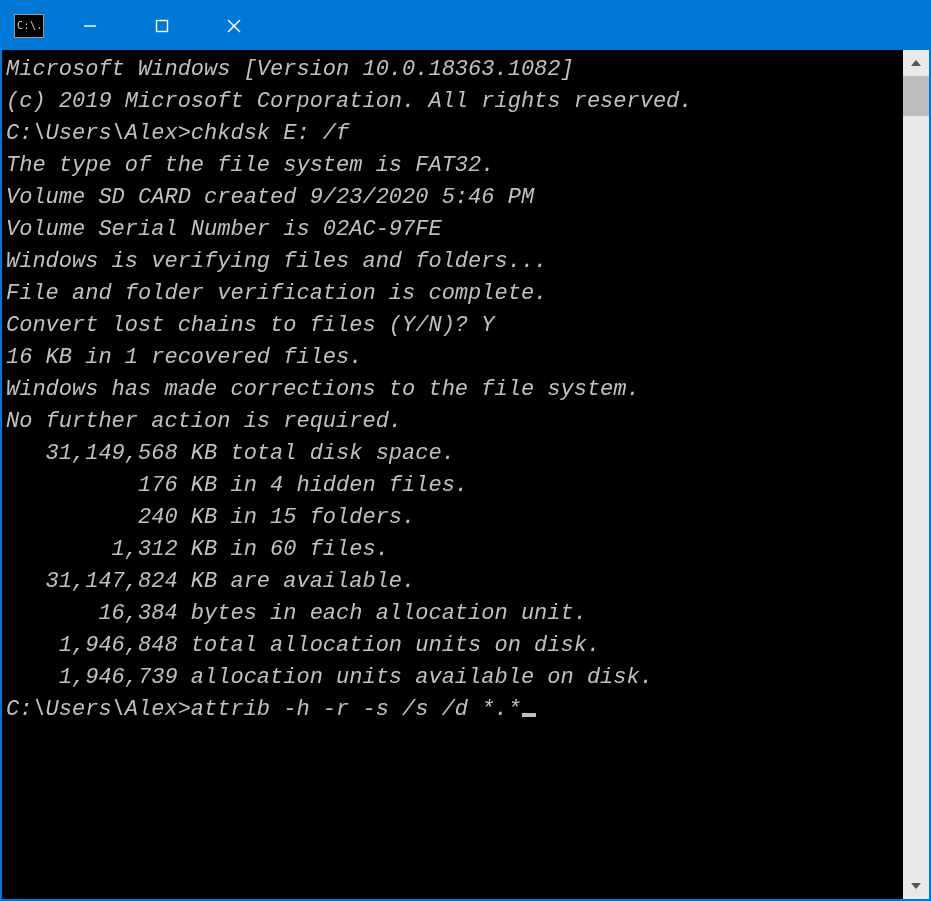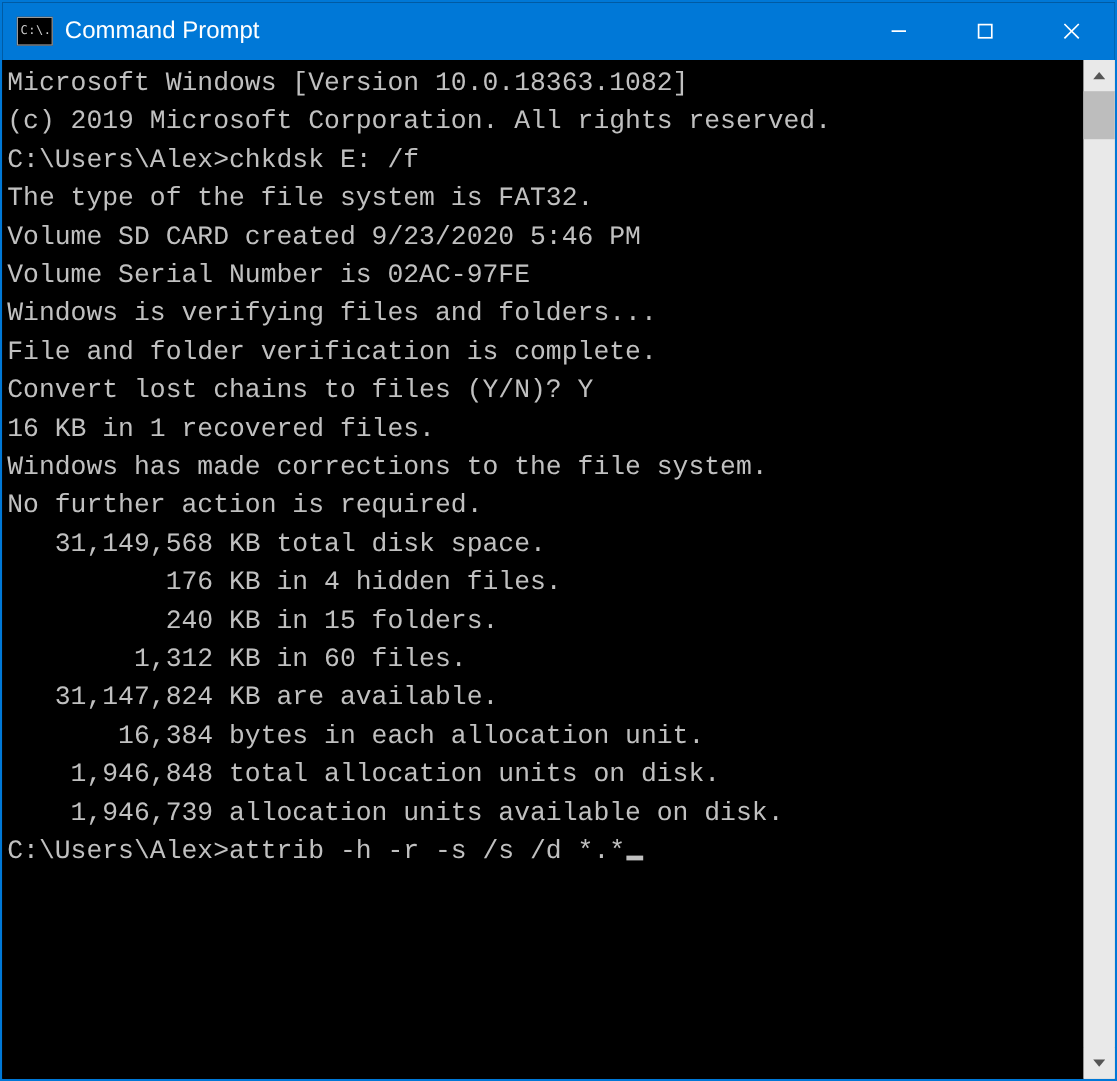--- a/index.html
+++ b/index.html
@@ -62,20 +62,21 @@
     align-items: center;
     justify-content: center;
     color: #fff;
   }
   .titlebar .ctrl-btn svg { stroke: #fff; fill: none; }
   .client-area {
     flex: 1;
     display: flex;
     background: #000;
     min-height: 0;
+    font-style: italic;
   }
   .terminal {
     flex: 1;
     background: #000;
     color: #c0c0c0;
     font-family: Consolas, "Courier New", monospace;
     font-size: 22px;
     line-height: 32px;
     padding: 4px 0 0 4px;
     white-space: pre;
@@ -121,21 +122,20 @@
   }
 </style>
 </head>
 <body>
 
 <div class="window">
   <div class="titlebar">
     <div class="app-icon-box">
       <span class="prompt-text">C:\.</span>
     </div>
-    <div class="title-text">Command Prompt</div>
     <div class="controls">
       <div class="ctrl-btn">
         <svg width="16" height="16" viewBox="0 0 16 16">
             <line x1="2" y1="8" x2="14" y2="8" stroke-width="1.4"></line>
           </svg>
       </div>
       <div class="ctrl-btn">
         <svg width="16" height="16" viewBox="0 0 16 16">
             <rect x="2.5" y="2.5" width="11" height="11" stroke-width="1.4"></rect>
           </svg>

